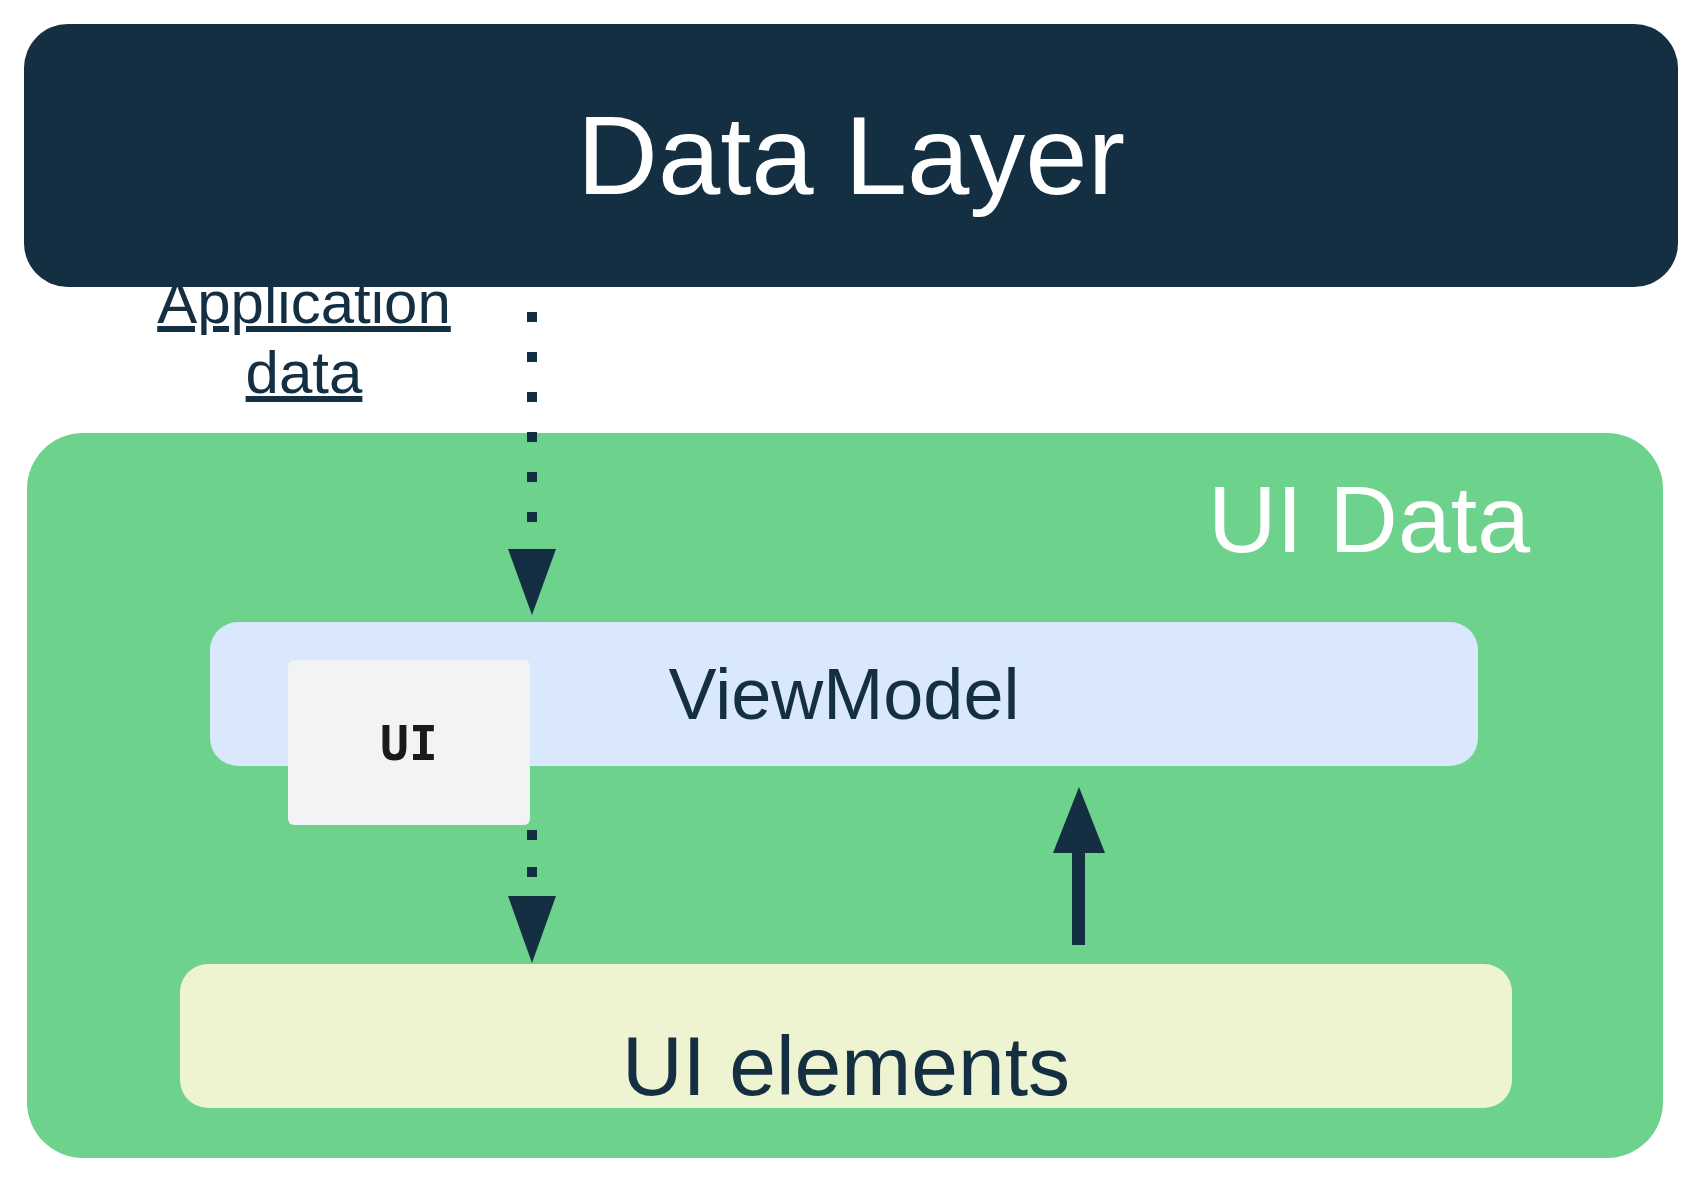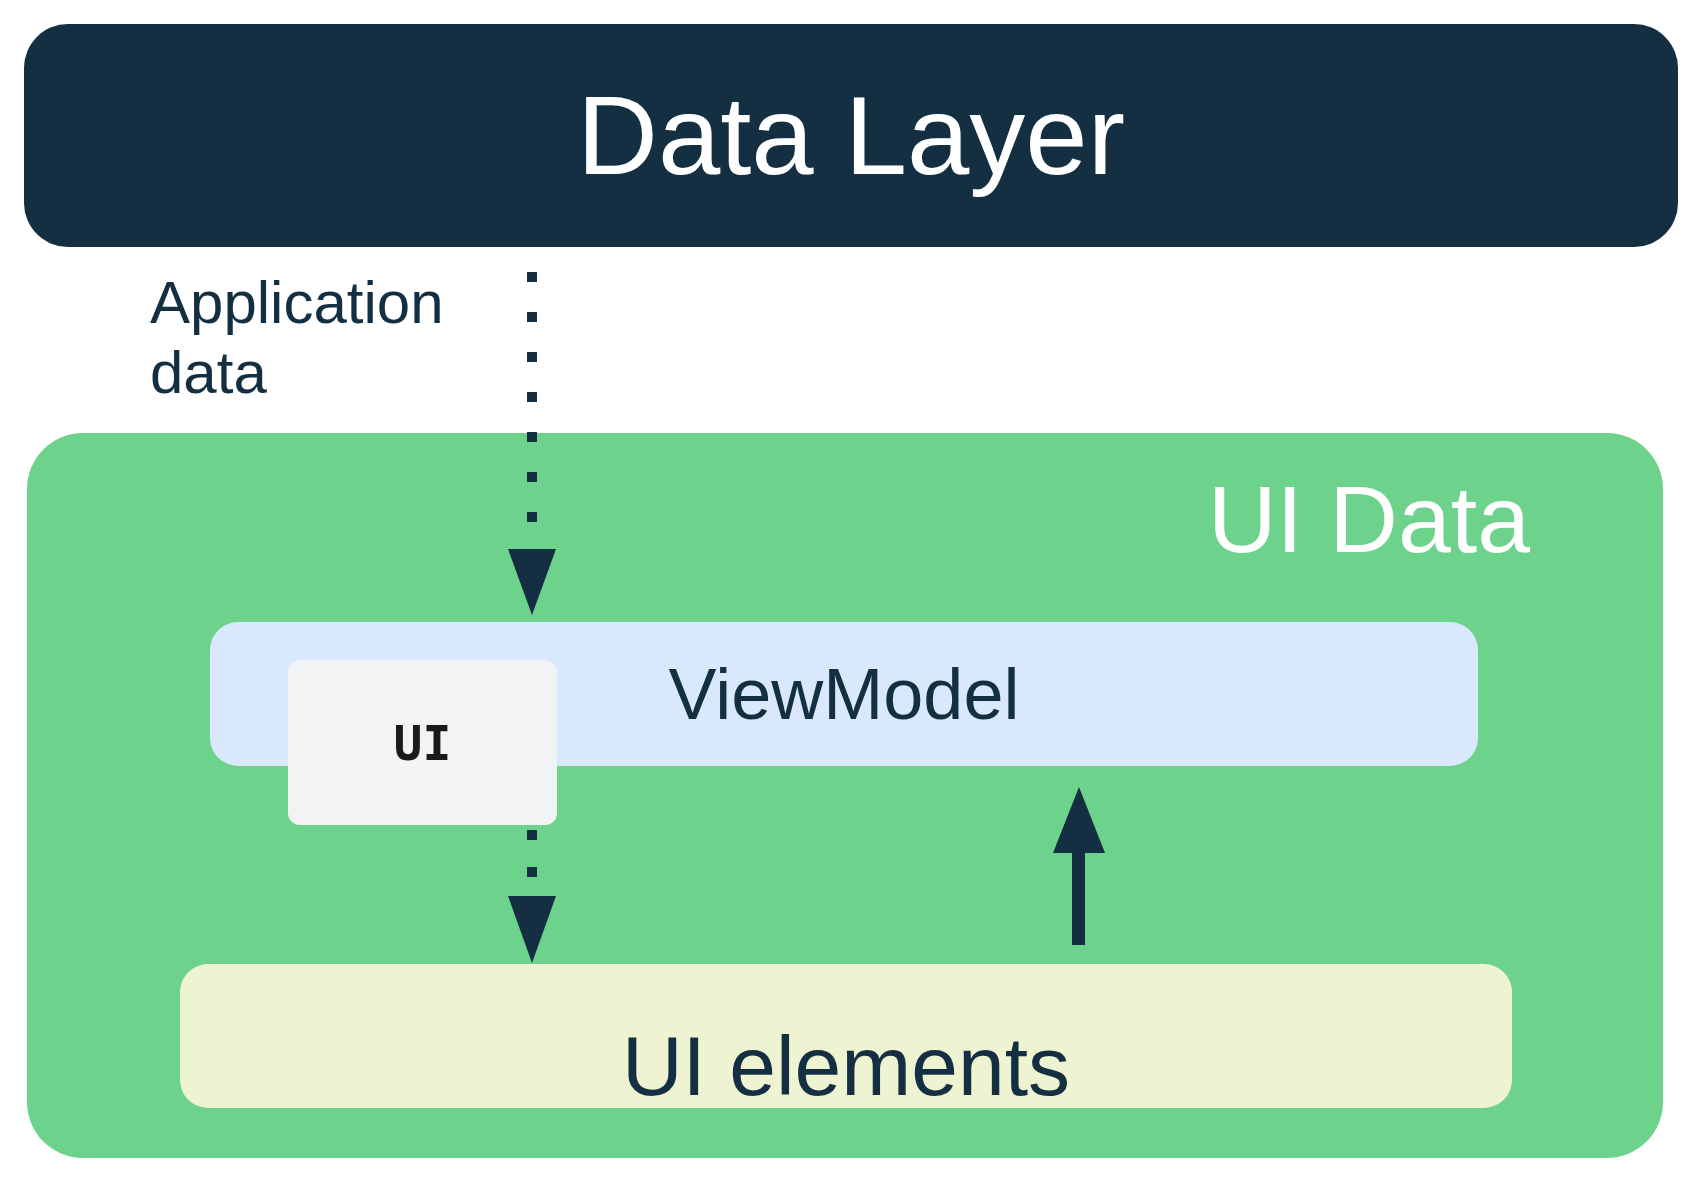--- a/index.html
+++ b/index.html
@@ -18,40 +18,42 @@
     width:1702px;
     height:1194px;
     background:var(--white);
     overflow:hidden;
   }
 
   
   .data-layer-box{
     position:absolute;
     left:24px; top:24px;
-    width:1654px; height:223px;
+    width:1654px; height:263px;
     background:var(--navy);
     border-radius:44px;
     display:flex; align-items:center; justify-content:center;
   }
   .data-layer-label{
     color:var(--white);
     font-size:112px;
     line-height:1;
     letter-spacing:0px;
   }
 
   
   .app-data-label{
     position:absolute;
-    left:150px; top:268px;
+    left:134px; top:268px;
     width:340px;
+    text-align:center;
     color:var(--navy);
     font-size:60px;
     line-height:70px;
+    text-decoration:underline;
   }
 
   
   .ui-layer-box{
     position:absolute;
     left:27px; top:433px;
     width:1636px; height:725px;
     background:var(--green);
     border-radius:56px;
   }
@@ -76,23 +78,23 @@
   .viewmodel-label{
     color:var(--navy);
     font-size:72px;
     line-height:1;
   }
 
   
   .ui-state-chip{
     position:absolute;
     left:261px; top:227px;
-    width:269px; height:165px;
+    width:242px; height:165px;
     background:var(--ui-state-gray);
-    border-radius:12px;
+    border-radius:6px;
     display:flex; flex-direction:column; align-items:center; justify-content:center;
     z-index:2;
   }
   .ui-state-line{
     font-family:"DejaVu Sans Mono",monospace;
     font-weight:bold;
     font-size:48px;
     line-height:64px;
     color:#1a1a1a;
   }

